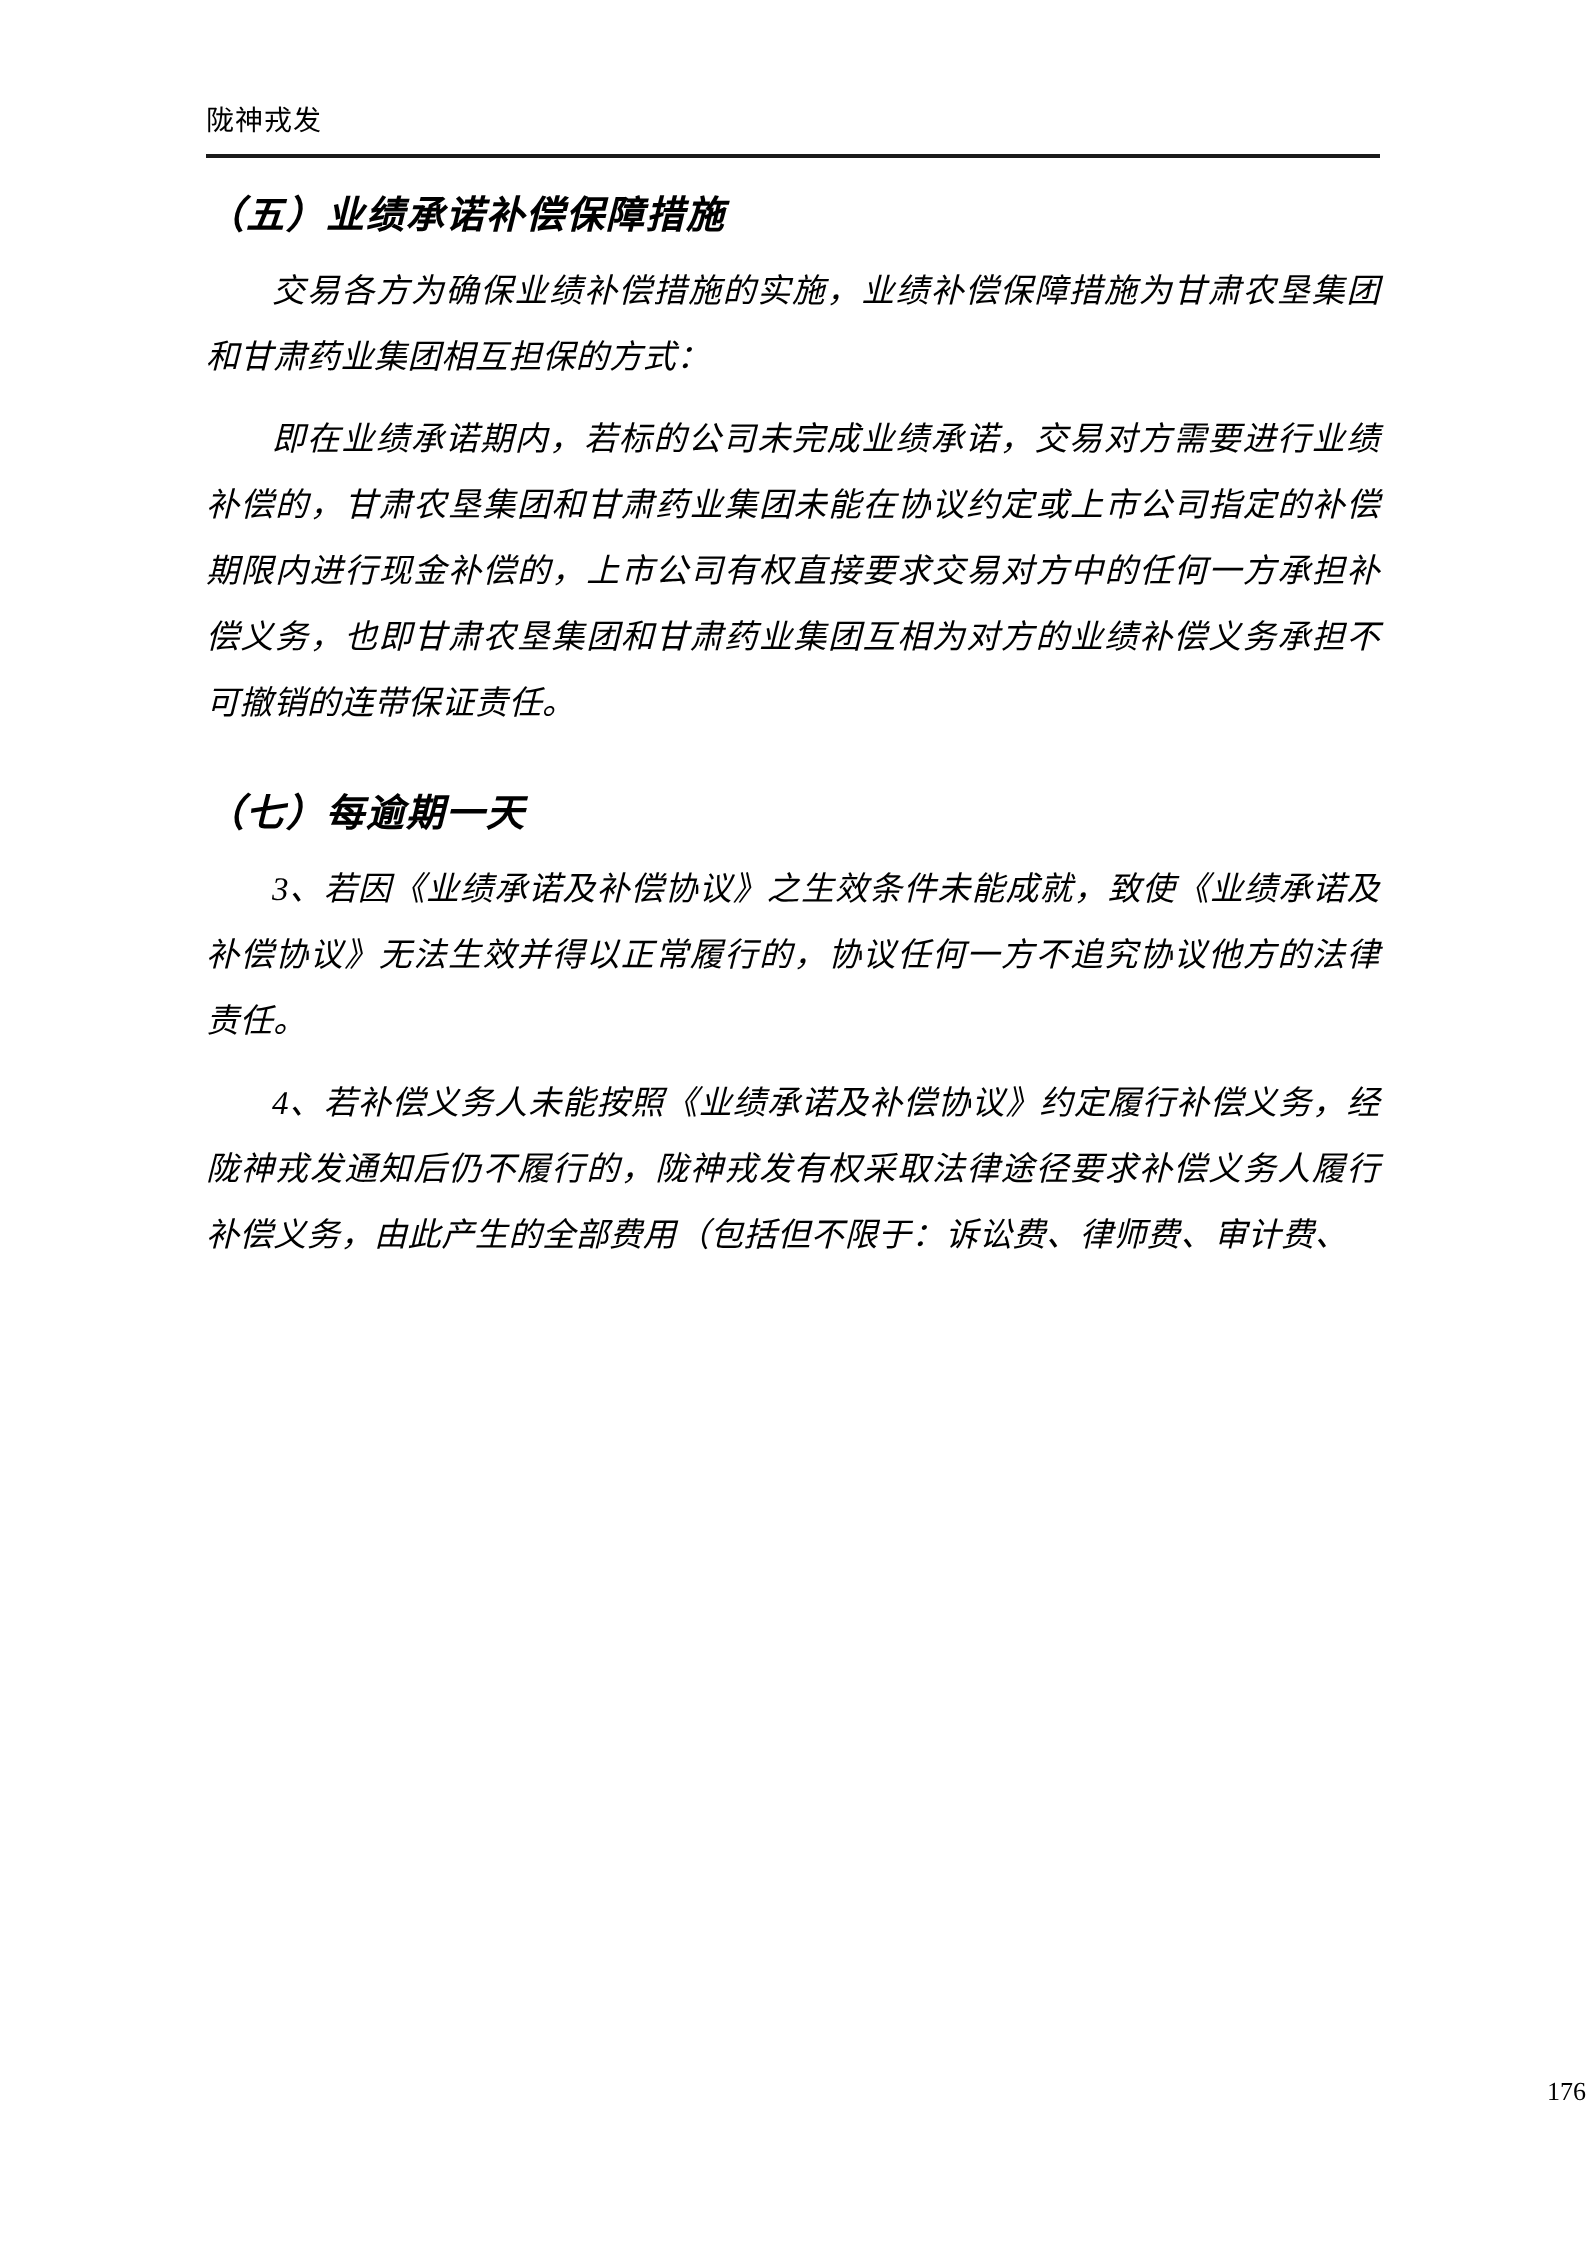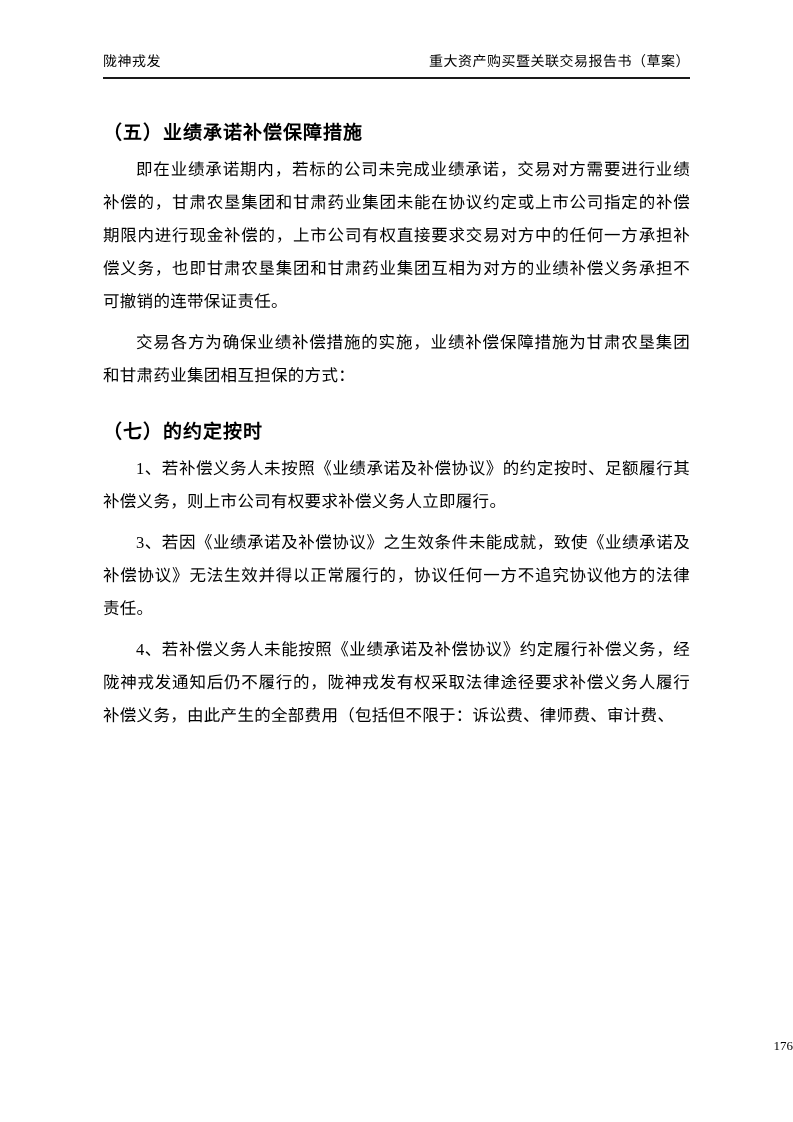--- a/index.html
+++ b/index.html
@@ -20,21 +20,21 @@
   .page-header {
     display: flex;
     justify-content: space-between;
     align-items: flex-end;
     font-size: 14px;
     line-height: 20px;
     padding-bottom: 5px;
     border-bottom: 2px solid #1a1a1a;
     letter-spacing: 0.5px;
   }
-  .doc-body { margin-top: 40px; }
+  .doc-body { margin-top: 16px; font-style: italic; }
   .section-heading {
     font-family: "Liberation Sans", "DejaVu Sans", sans-serif;
     font-weight: bold;
     font-size: 19px;
     line-height: 28px;
     letter-spacing: 1px;
     margin-top: 26px;
     margin-bottom: 6px;
     color: #000000;
   }
@@ -57,35 +57,33 @@
     color: #000000;
   }
 </style>
 </head>
 <body>
 
 <div class="page">
 
   <div class="page-header">
     <span>陇神戎发</span>
-    <span>重大资产购买暨关联交易报告书（草案）</span>
   </div>
 
   <div class="doc-body">
 
     <div class="section">
       <h2 class="section-heading">（五）业绩承诺补偿保障措施</h2>
+      <p class="para">交易各方为确保业绩补偿措施的实施，业绩补偿保障措施为甘肃农垦集团和甘肃药业集团相互担保的方式：</p>
       <p class="para">即在业绩承诺期内，若标的公司未完成业绩承诺，交易对方需要进行业绩补偿的，甘肃农垦集团和甘肃药业集团未能在协议约定或上市公司指定的补偿期限内进行现金补偿的，上市公司有权直接要求交易对方中的任何一方承担补偿义务，也即甘肃农垦集团和甘肃药业集团互相为对方的业绩补偿义务承担不可撤销的连带保证责任。</p>
-      <p class="para">交易各方为确保业绩补偿措施的实施，业绩补偿保障措施为甘肃农垦集团和甘肃药业集团相互担保的方式：</p>
     </div>
 
 
     <div class="section">
-      <h2 class="section-heading">（七）的约定按时</h2>
-      <p class="para">1、若补偿义务人未按照《业绩承诺及补偿协议》的约定按时、足额履行其补偿义务，则上市公司有权要求补偿义务人立即履行。</p>
+      <h2 class="section-heading">（七）每逾期一天</h2>
       <p class="para">3、若因《业绩承诺及补偿协议》之生效条件未能成就，致使《业绩承诺及补偿协议》无法生效并得以正常履行的，协议任何一方不追究协议他方的法律责任。</p>
       <p class="para">4、若补偿义务人未能按照《业绩承诺及补偿协议》约定履行补偿义务，经陇神戎发通知后仍不履行的，陇神戎发有权采取法律途径要求补偿义务人履行补偿义务，由此产生的全部费用（包括但不限于：诉讼费、律师费、审计费、</p>
     </div>
 
   </div>
 
   <div class="page-footer">
     <span>176</span>
   </div>
 

